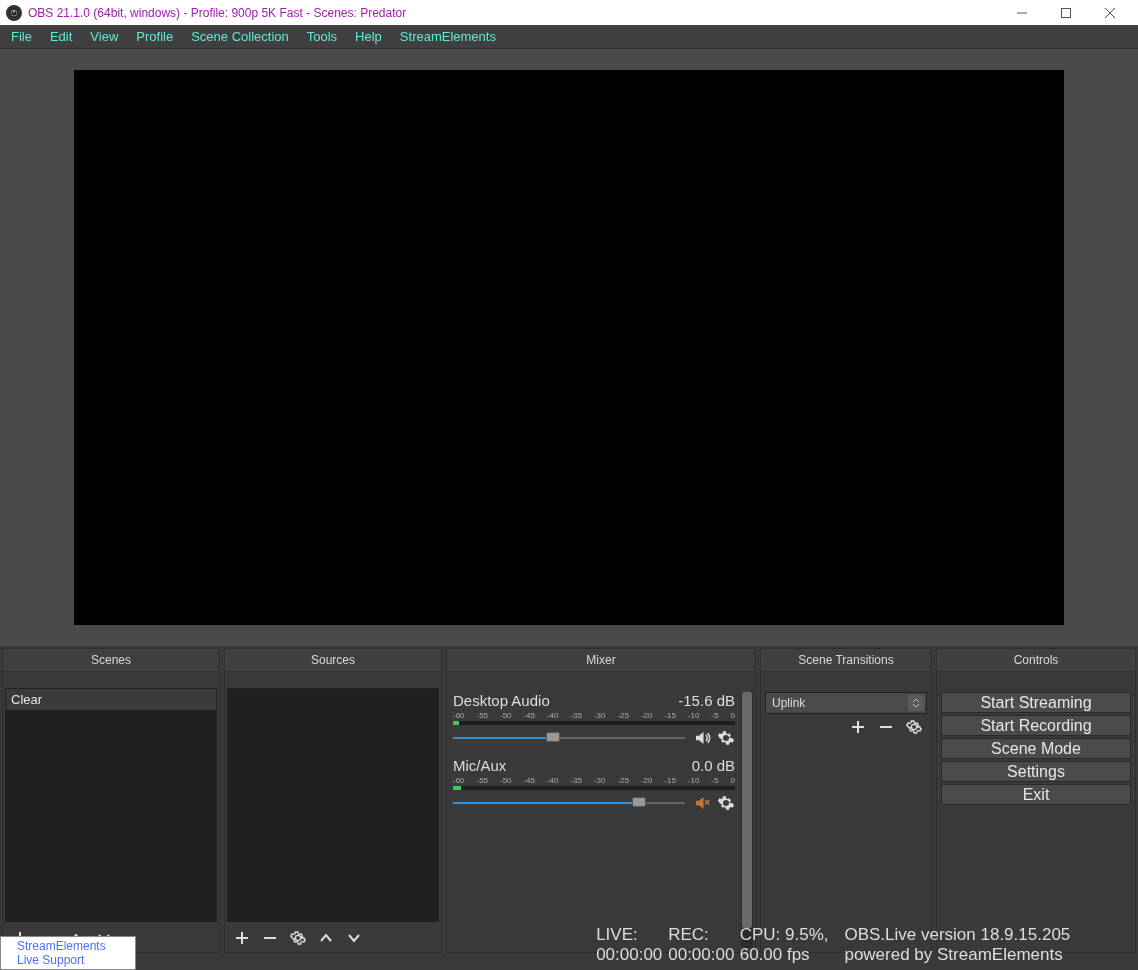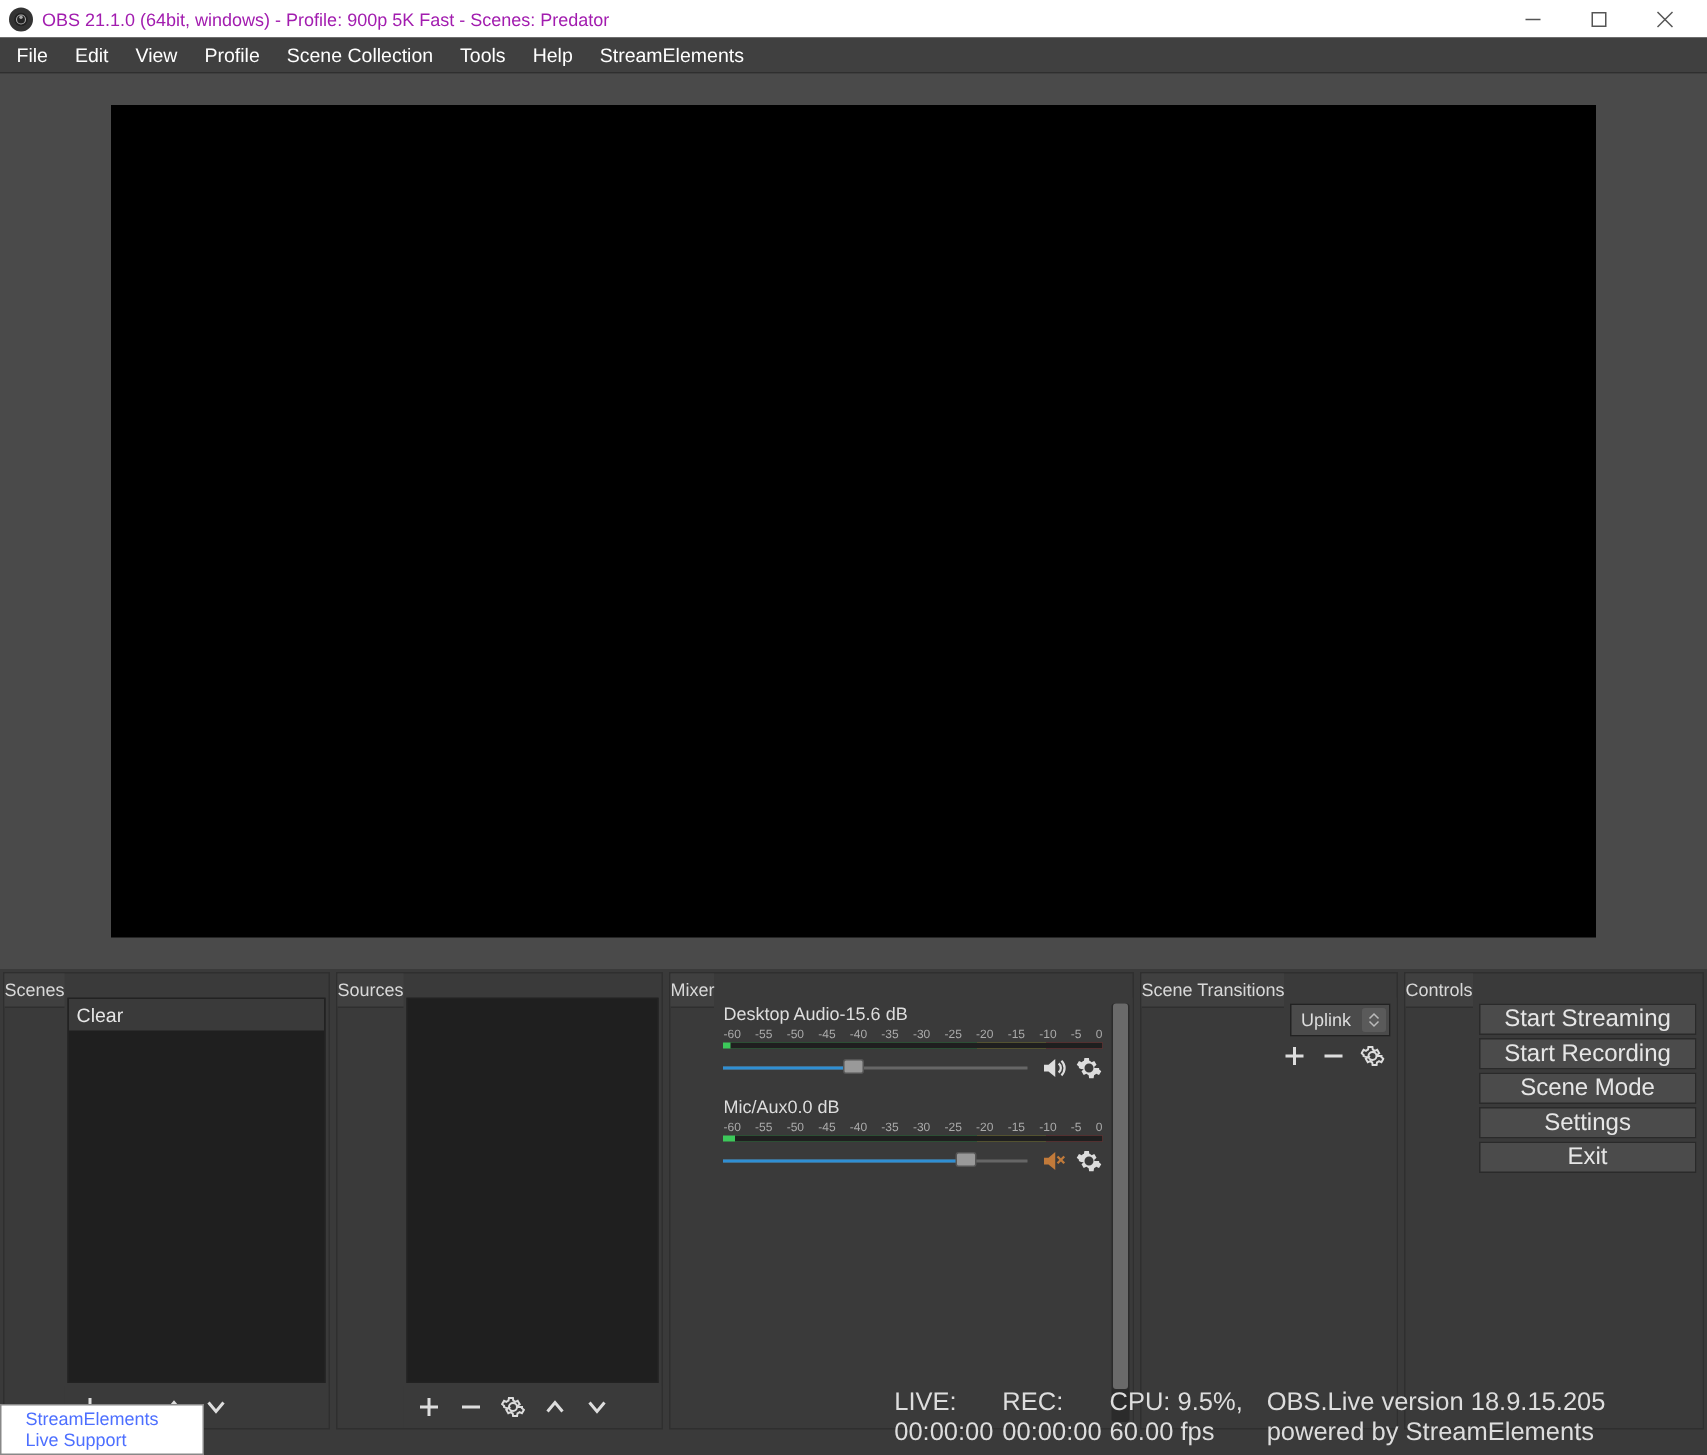--- a/index.html
+++ b/index.html
@@ -59,21 +59,21 @@
     height: 24px;
     background: var(--bg-panel);
     display: flex;
     align-items: stretch;
     border-bottom: 1px solid #2f2f2f;
     padding-left: 2px;
   }
   .menubar .menu-item {
     padding: 4px 9px;
     display:flex; align-items:center;
-    color: #ffffff;
+    color: #5eead4;
     font-size: 13px;
     cursor: default;
   }
 
   
   .preview-frame {
     height: 597px;
     background: var(--bg-preview-frame);
     display:flex; align-items:center; justify-content:center;
     padding: 10px;
@@ -87,21 +87,21 @@
   
   .docks {
     display:flex;
     height: 305px;
     gap: 4px;
     padding: 0 2px;
     margin-top: 2px;
   }
   .dock {
     background: var(--bg);
-    display:flex; flex-direction:row;
+    display:flex; flex-direction:column;
     border:1px solid #2f2f2f;
   }
   .dock-header {
     height: 23px;
     background: var(--bg-panel);
     display:flex; align-items:center; justify-content:center;
     font-size:12px;
     color:#d8d8d8;
     border-bottom:1px solid #2f2f2f;
   }
@@ -150,21 +150,21 @@
     color:#ddd;
     cursor:pointer;
   }
   .tool-icon svg { stroke:#ddd; fill:none; stroke-width:2; }
 
   
   .mixer-body { flex:1; background: var(--bg); padding: 4px 4px 4px 4px; position:relative; overflow:hidden;}
   .mixer-scroll { position:absolute; right:2px; top:4px; bottom:4px; width:12px; background:#2b2b2b; border-radius:2px;}
   .mixer-scroll .thumb { position:absolute; left:1px; right:1px; top:0; height:92%; background:#6a6a6a; border-radius:2px;}
   .mixer-channel { margin-bottom: 10px; margin-right:14px;}
-  .mixer-label-row { display:flex; font-size:12px; color:#ddd; padding:0 2px;}
+  .mixer-label-row { display:flex; justify-content:space-between; font-size:15px; color:#ddd; padding:0 2px;}
   .mixer-db-ticks { display:flex; justify-content:space-between; font-size:8px; color:#aaa; padding:0 2px; margin-top:2px;}
   .mixer-meter {
     height:4px;
     margin:1px 2px 0 2px;
     background: linear-gradient(to right,
       var(--meter-green) 0%, var(--meter-green) 67%,
       var(--meter-yellow) 67%, var(--meter-yellow) 85%,
       var(--meter-red) 85%, var(--meter-red) 100%);
     position:relative;
   }

